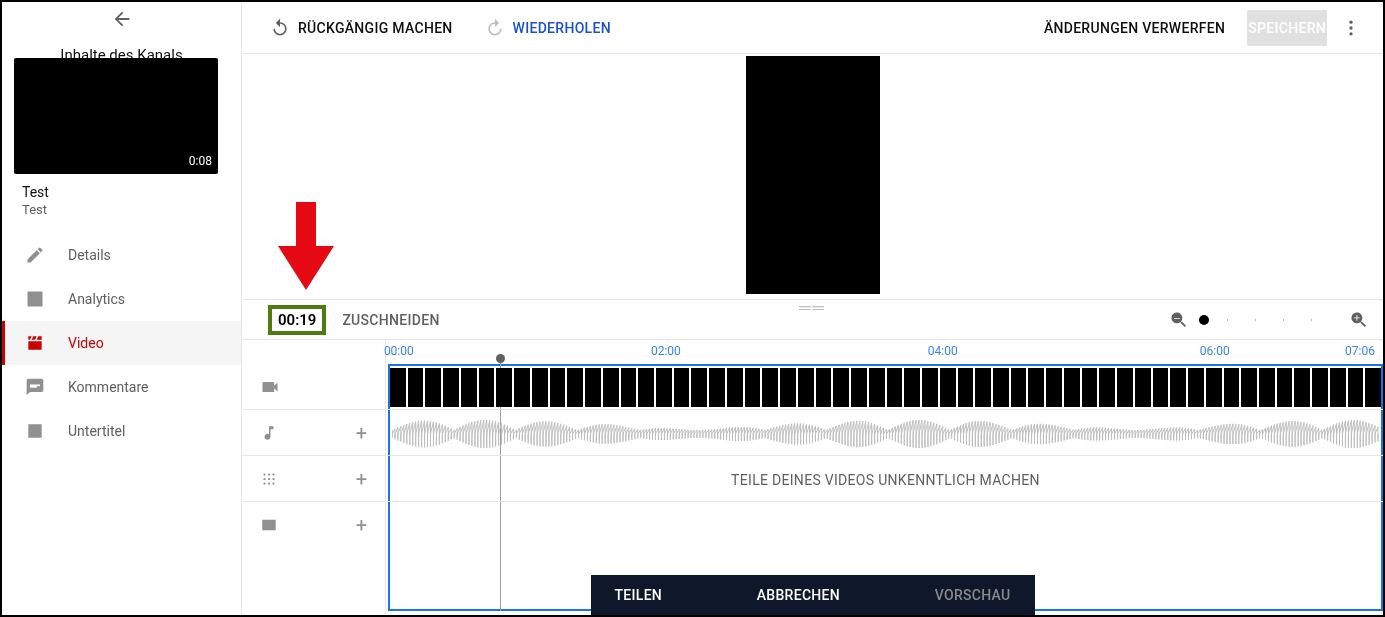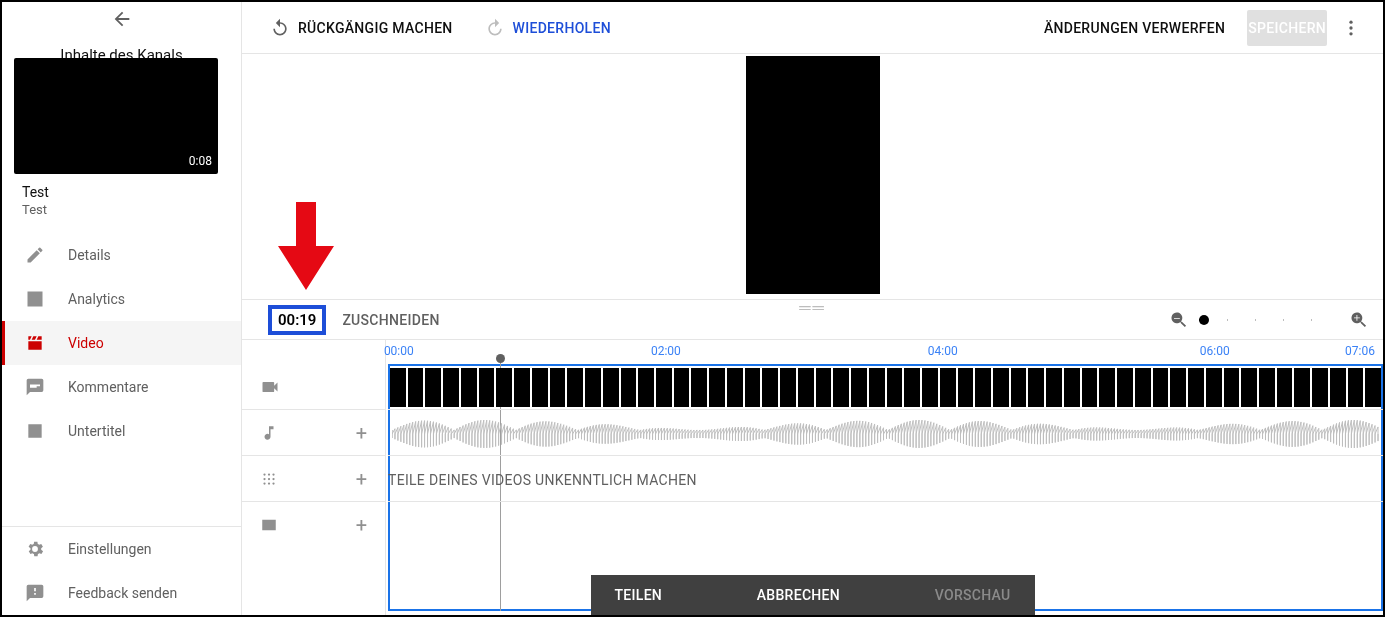--- a/index.html
+++ b/index.html
@@ -41,21 +41,21 @@
   .tb-save { background:#e0e0e0; color:#fff; font-weight:500; font-size:14px; letter-spacing:.3px; padding:10px 1px; border-radius:2px; text-transform:uppercase; cursor:default; }
   .tb-more { width:32px; height:32px; display:flex; align-items:center; justify-content:center; cursor:pointer; }
 
   
   .main { position:absolute; left:var(--sidebar-w); right:0; top:52px; bottom:0; display:flex; flex-direction:column; }
   .preview-area { height:246px; background:#fff; position:relative; border-bottom:1px solid var(--divider); }
   .player { position:absolute; left:50%; top:2px; transform:translateX(-50%); width:134px; height:238px; background:#000; }
   .red-arrow { position:absolute; left:36px; top:148px; }
 
   .controls-row { display:flex; align-items:center; height:40px; border-bottom:1px solid var(--divider); padding:0 14px 0 26px; gap:16px; position:relative; }
-  .time-pill { border:4px solid #1d4ed8; padding:2px 6px; font-weight:600; font-size:15px; color:#000; }
+  .time-pill { border:4px solid #4d7c0f; padding:2px 6px; font-weight:600; font-size:15px; color:#000; }
   .trim-label { color:var(--text-muted); font-weight:500; font-size:14px; letter-spacing:.3px; text-transform:uppercase; cursor:pointer; }
   .drag-handle { position:absolute; left:50%; transform:translateX(-50%); top:-2px; color:#bdbdbd; font-size:16px; letter-spacing:2px; cursor:row-resize; }
   .zoom-group { margin-left:auto; display:flex; align-items:center; gap:10px; }
   .zoom-bar { width:140px; height:2px; background:linear-gradient(to right,#000 0 8px, transparent 8px),repeating-linear-gradient(to right,#bdbdbd 0 1px, transparent 1px 28px); position:relative; }
   .zoom-bar::after { content:""; position:absolute; left:0; top:-4px; width:10px; height:10px; border-radius:50%; background:#000; }
 
   
   .timeline { flex:1; display:flex; overflow:hidden; position:relative; }
   .track-heads { width:144px; border-right:1px solid var(--divider); display:flex; flex-direction:column; padding-top:24px; }
   .track-head { height:46px; display:flex; align-items:center; justify-content:space-between; padding:0 18px; color:#606060; border-bottom:1px solid var(--divider); }
@@ -64,34 +64,34 @@
 
   .track-area { flex:1; position:relative; padding-right:8px; }
   .ruler { height:24px; position:relative; color:#3b82f6; font-size:12px; }
   .ruler .tick { position:absolute; top:4px; transform:translateX(-12px); }
   .ruler .tick.last { transform:translateX(-100%); }
   .clip-bounds { position:absolute; left:2px; right:0; top:24px; bottom:4px; border:2px solid #1a73e8; }
 
   .row { position:absolute; left:2px; right:0; height:44px; border-bottom:1px solid var(--divider); }
   .row.video  { top:26px; }
   .row.audio  { top:72px; }
-  .row.blur   { top:118px; display:flex; align-items:center; color:#606060; font-size:14px; letter-spacing:.3px; }
+  .row.blur   { top:118px; display:flex; align-items:center; justify-content:center; color:#606060; font-size:14px; letter-spacing:.3px; }
   .row.card   { top:164px; border-bottom:none; }
 
   .frames { position:absolute; inset:2px 2px 2px 2px; display:flex; gap:2px; }
   .frame { flex:1; background:#000; }
 
   .wave { position:absolute; inset:6px 4px; }
   .wave svg { width:100%; height:32px; display:block; }
 
   .playhead { position:absolute; top:20px; bottom:4px; width:1px; background:#9e9e9e; left:114px; }
   .playhead::before{ content:""; position:absolute; top:-6px; left:-4px; width:9px; height:9px; border-radius:50%; background:#606060; }
 
   
-  .action-bar { position:absolute; left:50%; transform:translateX(-50%); bottom:0; width:444px; height:40px; background:#404040; color:#fff; display:flex; align-items:center; justify-content:space-between; padding:0 24px; font-weight:500; font-size:14px; letter-spacing:.3px;margin-top:46px; }
+  .action-bar { position:absolute; left:50%; transform:translateX(-50%); bottom:0; width:444px; height:40px; background:#0f172a; color:#fff; display:flex; align-items:center; justify-content:space-between; padding:0 24px; font-weight:500; font-size:14px; letter-spacing:.3px;margin-top:46px; }
   .action-bar .a { cursor:pointer; text-transform:uppercase; }
   .action-bar .muted { color:#8a8a8a; }
 
   svg { display:block; }
 </style>
 </head>
 <body>
 
 <div class="app">
 
@@ -152,38 +152,20 @@
       <div class="nav-item">
         <span class="icon">
             <svg width="20" height="20" viewBox="0 0 24 24" fill="#909090">
               <path d="M4 4h16v16H4V4zm2 10h6v2H6v-2zm8 0h4v2h-4v-2zM6 10h4v2H6v-2zm6 0h6v2h-6v-2z"></path>
             </svg>
           </span>
         <span>Untertitel</span>
       </div>
     </nav>
 
-    <div class="sb-bottom">
-      <div class="nav-item">
-        <span class="icon">
-            <svg width="20" height="20" viewBox="0 0 24 24" fill="#909090">
-              <path d="M19.4 13a7.5 7.5 0 0 0 0-2l2.1-1.6-2-3.4-2.5 1a7.6 7.6 0 0 0-1.7-1l-.4-2.6h-4l-.4 2.6a7.6 7.6 0 0 0-1.7 1l-2.5-1-2 3.4L6.6 11a7.5 7.5 0 0 0 0 2l-2.1 1.6 2 3.4 2.5-1c.5.4 1.1.8 1.7 1l.4 2.6h4l.4-2.6c.6-.2 1.2-.6 1.7-1l2.5 1 2-3.4L19.4 13zM12 15.5A3.5 3.5 0 1 1 12 8.5a3.5 3.5 0 0 1 0 7z"></path>
-            </svg>
-          </span>
-        <span>Einstellungen</span>
-      </div>
-      <div class="nav-item">
-        <span class="icon">
-            <svg width="20" height="20" viewBox="0 0 24 24" fill="#909090">
-              <path d="M20 2H4a2 2 0 0 0-2 2v18l4-4h14a2 2 0 0 0 2-2V4a2 2 0 0 0-2-2zm-7 12h-2v-2h2v2zm0-4h-2V6h2v4z"></path>
-            </svg>
-          </span>
-        <span>Feedback senden</span>
-      </div>
-    </div>
   </aside>
 
   <div class="topbar">
     <div class="tb-btn enabled">
       <svg width="20" height="20" viewBox="0 0 24 24" fill="#606060">
           <path d="M12 5V1L7 6l5 5V7c3.3 0 6 2.7 6 6s-2.7 6-6 6-6-2.7-6-6H4c0 4.4 3.6 8 8 8s8-3.6 8-8-3.6-8-8-8z"></path>
         </svg>
       <span>RÜCKGÄNGIG MACHEN</span>
     </div>
     <div class="tb-btn">

